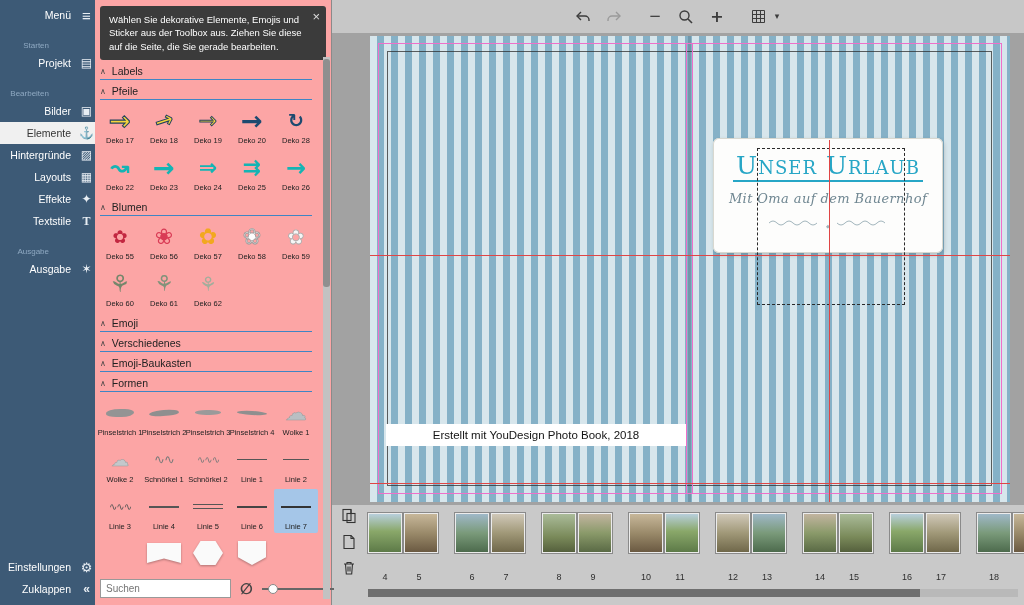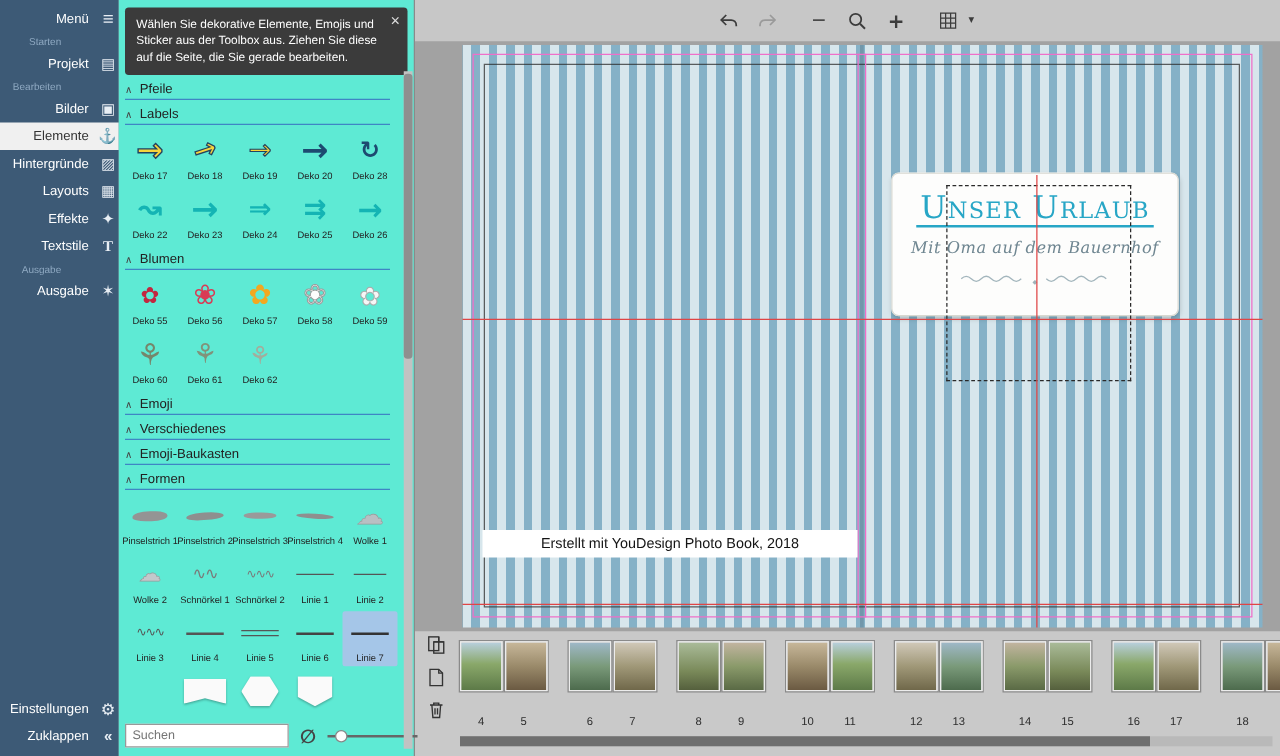--- a/index.html
+++ b/index.html
@@ -6,36 +6,36 @@
   html,body{width:1024px;height:605px;overflow:hidden;font-family:"Liberation Sans",sans-serif;background:#a2a2a2}
   #app{position:relative;width:1024px;height:605px;background:#a2a2a2}
   .g{font-family:"DejaVu Sans",sans-serif;line-height:1;display:inline-block}
 
   
   #sidebar{position:absolute;left:0;top:0;width:95px;height:605px;background:#3d5a76;display:flex;flex-direction:column}
   .sb-item{display:flex;justify-content:flex-end;align-items:center;gap:7px;padding-right:0;height:22px;color:#fff;font-size:10.5px;cursor:pointer;flex:0 0 auto}
   .sb-item .sb-ic{width:17px;text-align:center;font-size:12px;color:#e8eef4}
   .sb-item.active{background:#f0f0f0;color:#333}
   .sb-item.active .sb-ic{color:#333}
-  .sb-group{color:#8fa9c2;font-size:8px;text-align:right;padding-right:46px;height:13px;line-height:14px;margin-top:1px;flex:0 0 auto}
+  .sb-group{color:#8fa9c2;font-size:8px;text-align:right;padding-right:46px;height:13px;line-height:14px;margin-top:13px;flex:0 0 auto}
   .sb-spacer{flex:1}
   .ic-menu::before{content:"≡";font-size:15px}
   .ic-doc::before{content:"▤"}
   .ic-img::before{content:"▣"}
   .ic-anchor::before{content:"⚓"}
   .ic-bgd::before{content:"▨"}
   .ic-layout::before{content:"▦"}
   .ic-fx::before{content:"✦"}
   .ic-text::before{content:"T";font-weight:bold;font-family:"Liberation Serif",serif}
   .ic-out::before{content:"✶"}
   .ic-gear::before{content:"⚙";font-size:13px}
   .ic-collapse::before{content:"«";font-weight:bold}
 
   
-  #toolbox{position:absolute;left:95px;top:0;width:237px;height:605px;background:#5eead4;border-right:1px solid #8a8a8a}
+  #toolbox{position:absolute;left:95px;top:0;width:237px;height:605px;background:#fca5a5;border-right:1px solid #8a8a8a}
   #tooltip{position:absolute;left:5px;top:6px;width:226px;background:#3b3b3b;color:#fff;font-size:9.5px;line-height:1.4;padding:7px 20px 7px 9px;border-radius:3px;z-index:6}
   #tooltip .close{position:absolute;right:6px;top:2px;color:#ddd;font-size:13px;cursor:pointer}
   .close::before{content:"×"}
   #tb-content{position:absolute;left:0;top:60px;width:229px}
   .sec{display:flex;align-items:center;gap:6px;height:17px;margin:3px 12px 0 5px;border-bottom:1px solid #3f85c4;font-size:10.5px;color:#222;cursor:pointer}
   .chev{font-size:8px;color:#444}
   .chev::before{content:"∧"}
   .grid5{display:grid;grid-template-columns:repeat(5,44px);padding:3px 0 2px 3px;row-gap:3px}
   .cell{display:flex;flex-direction:column;align-items:center;justify-content:flex-end;height:44px;cursor:pointer;border-radius:2px}
   .cell.short{height:30px}
@@ -197,25 +197,25 @@
 
   <section id="toolbox">
     <div id="tooltip">
       <span>Wählen Sie dekorative Elemente, Emojis und Sticker aus der Toolbox aus. Ziehen Sie diese auf die Seite, die Sie gerade bearbeiten.</span>
       <span class="close"></span>
     </div>
 
     <div id="tb-content">
       <div class="sec">
         <span class="chev"></span>
+        <span>Labels</span>
+      </div>
+      <div class="sec">
+        <span class="chev"></span>
         <span>Pfeile</span>
-      </div>
-      <div class="sec">
-        <span class="chev"></span>
-        <span>Labels</span>
       </div>
 
       <div class="grid5">
         <div class="cell">
             <span class="ig g g-a17"></span>
             <span class="clbl">Deko 17</span>
           </div>
         <div class="cell">
             <span class="ig g g-a18"></span>
             <span class="clbl">Deko 18</span>

